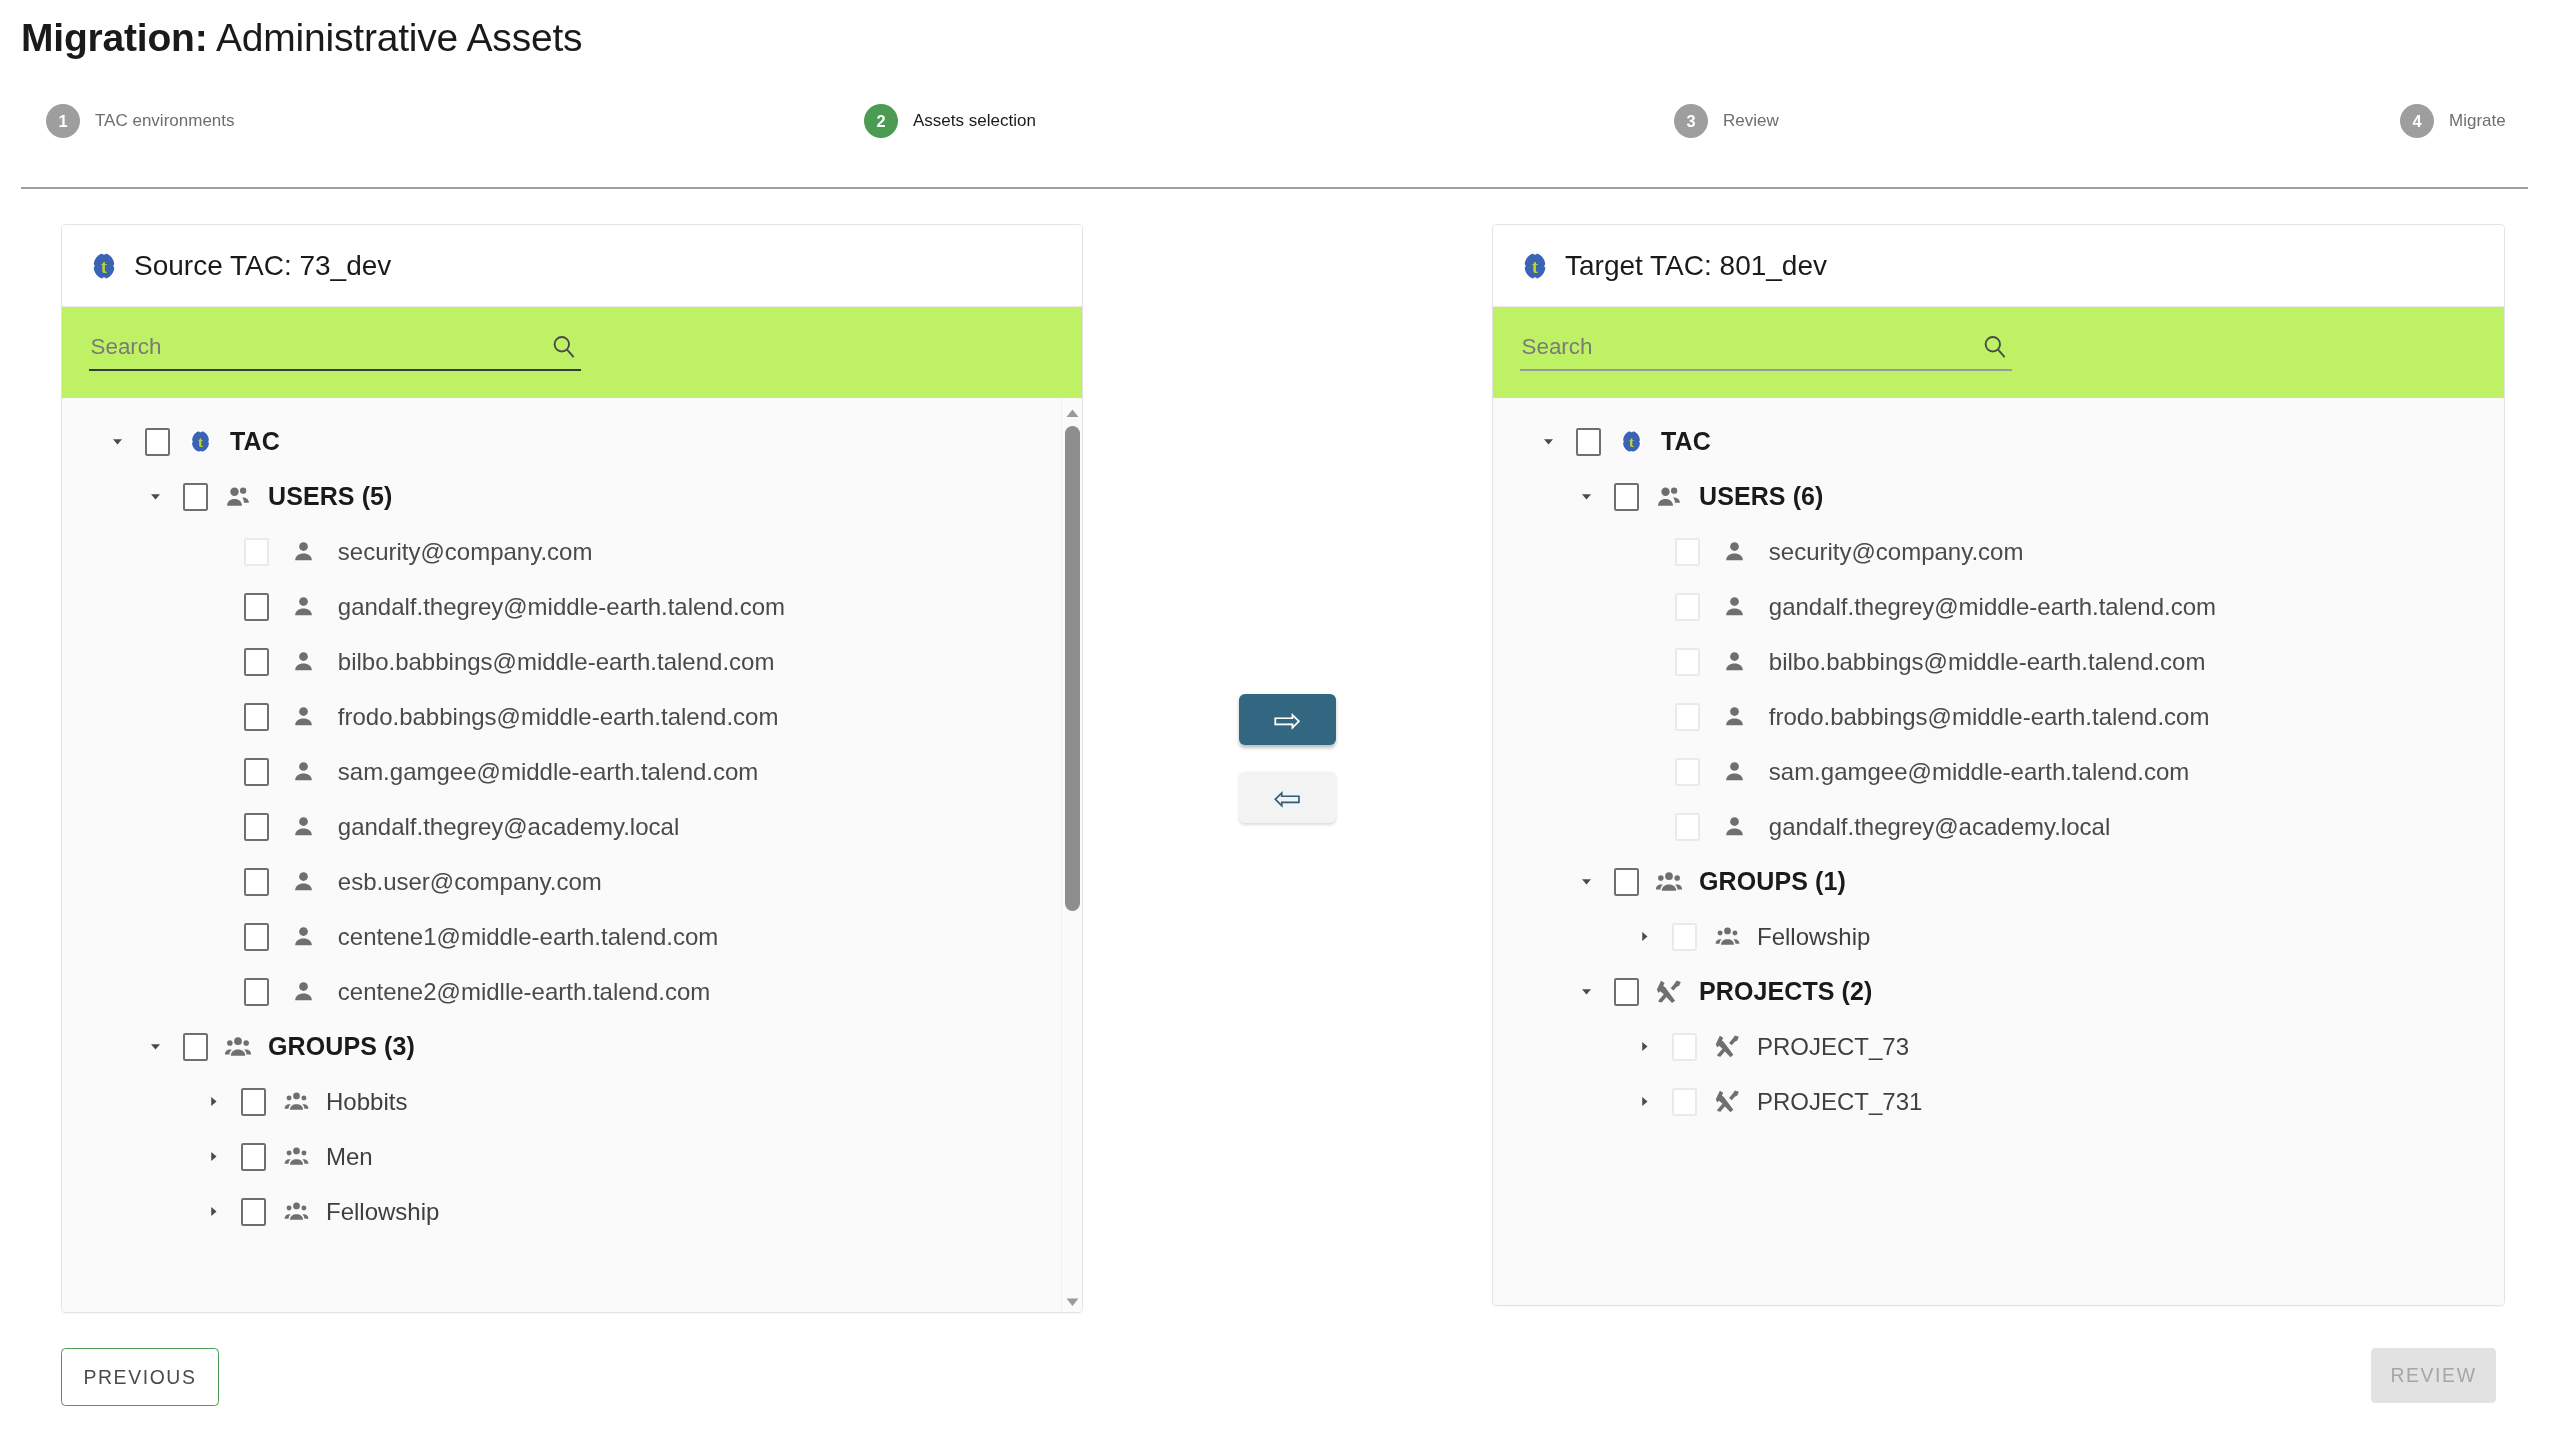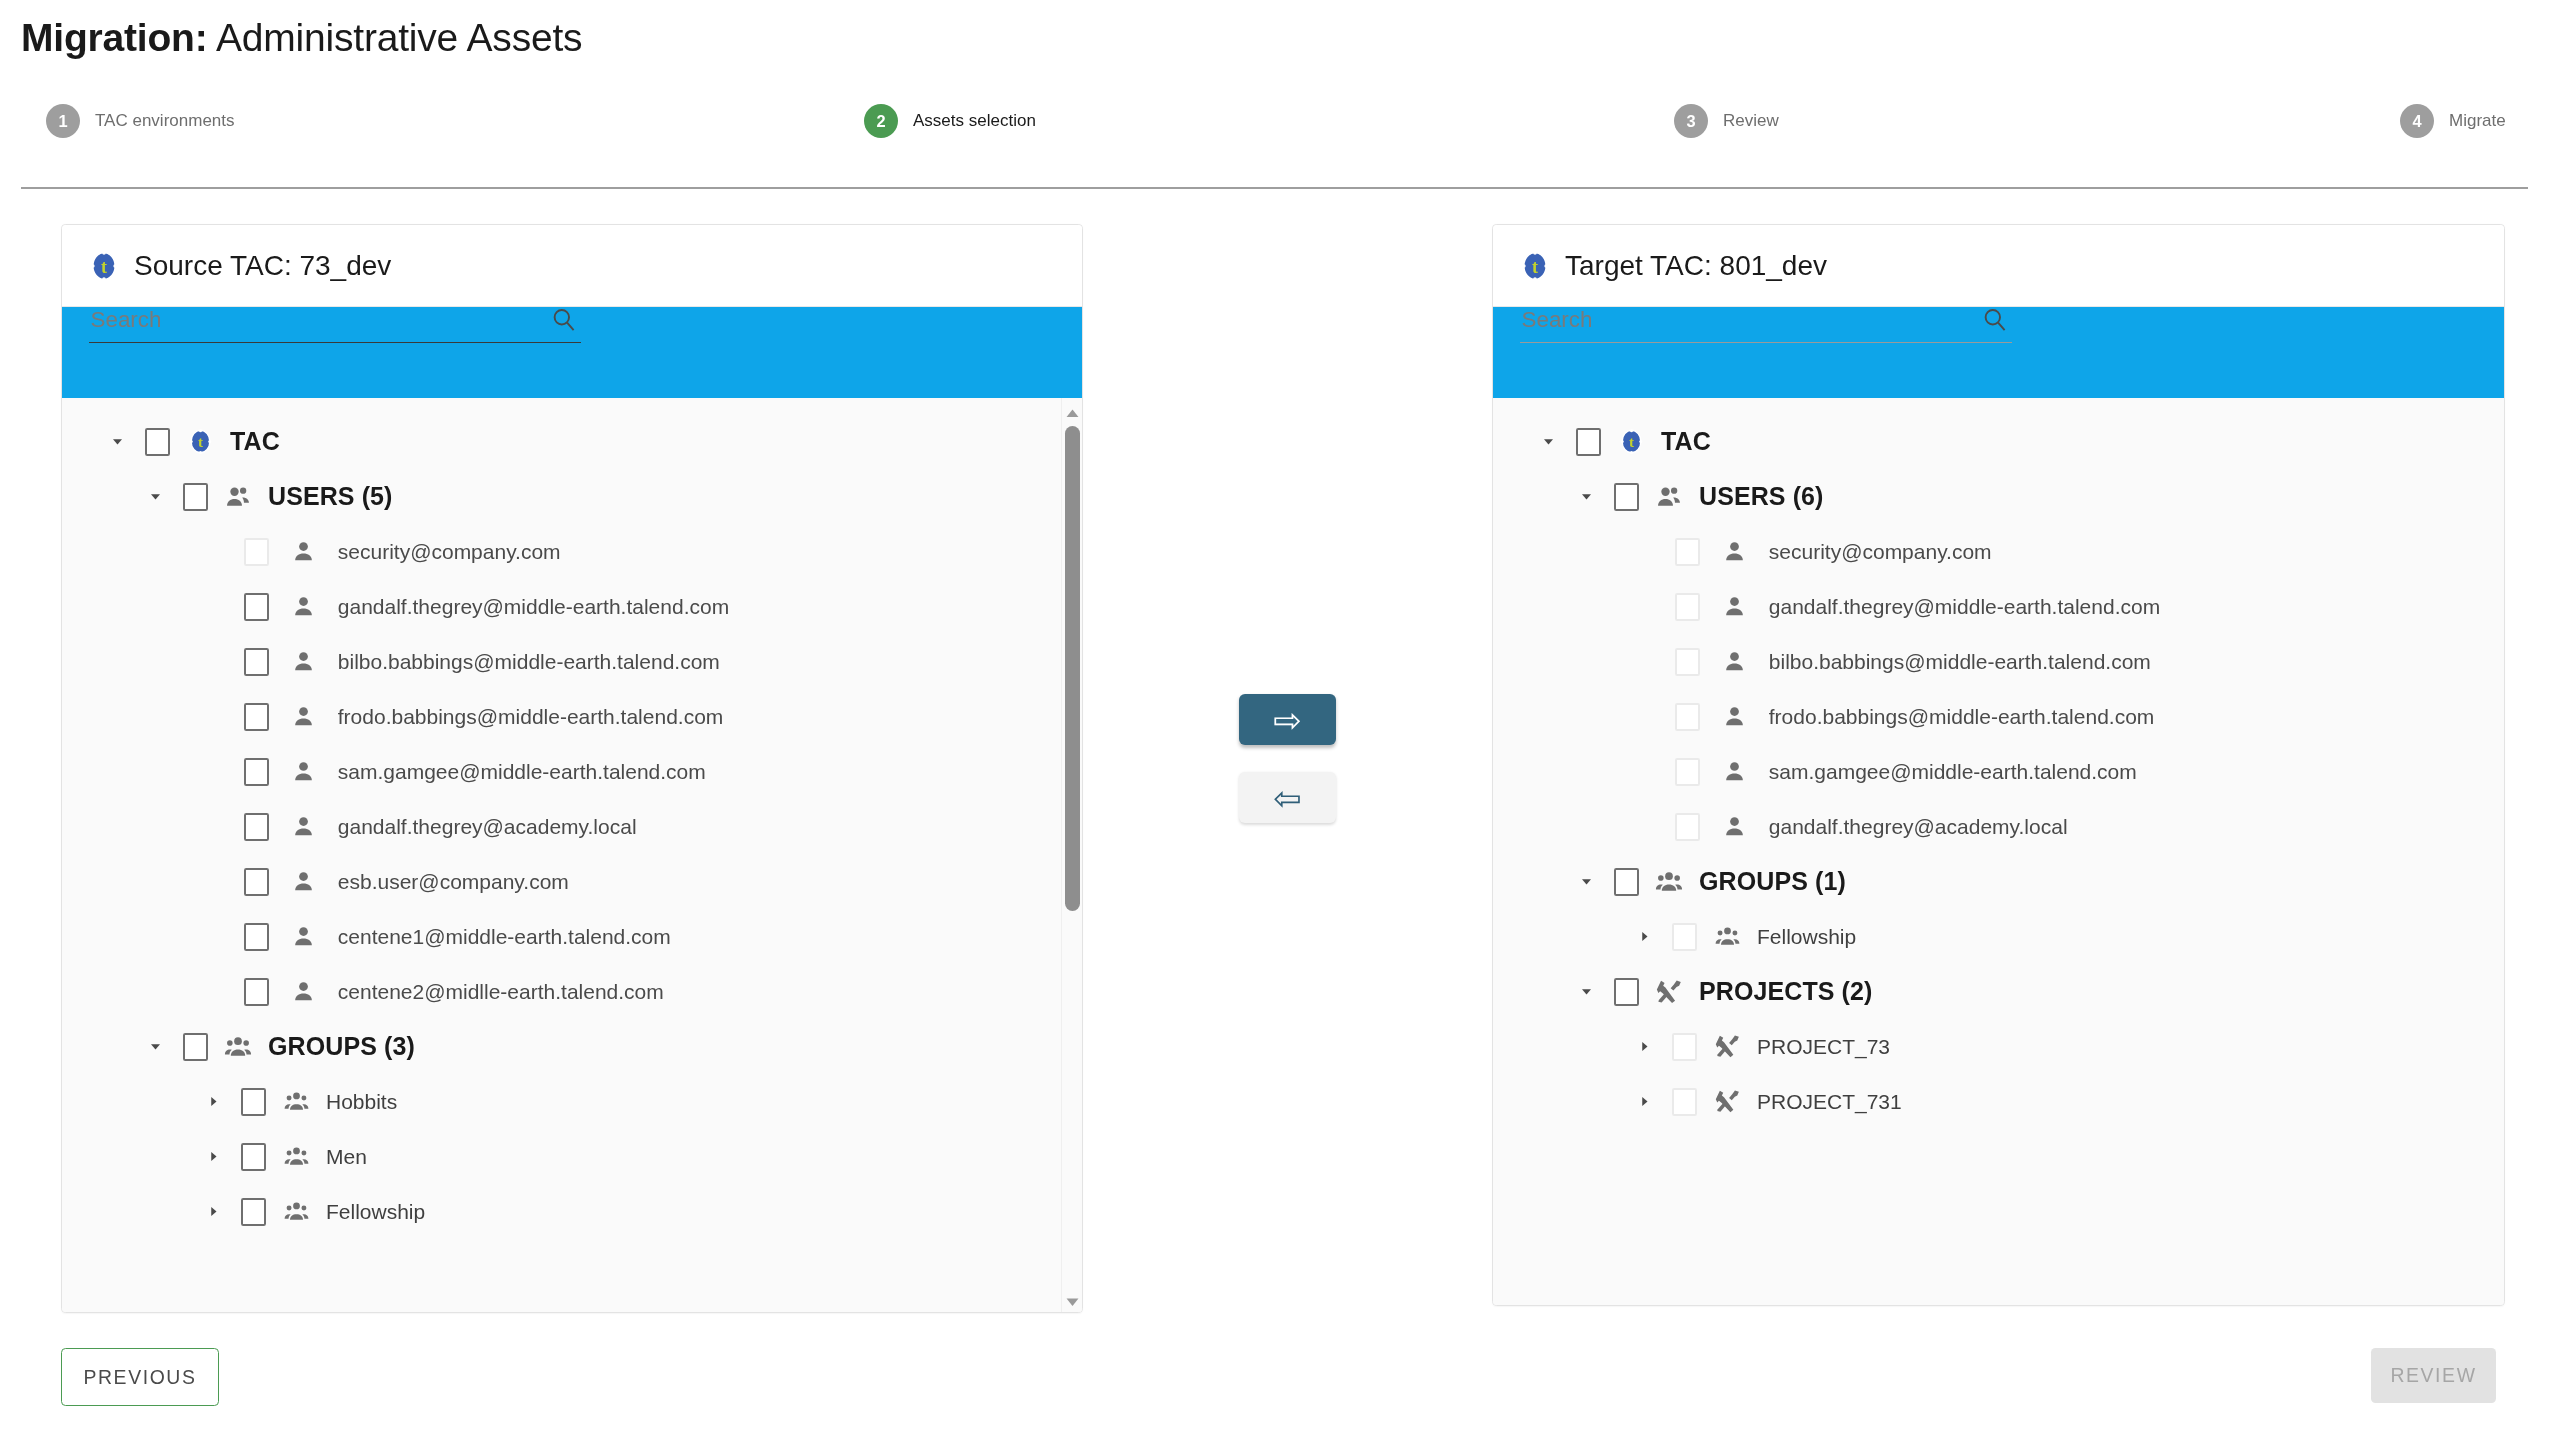--- a/index.html
+++ b/index.html
@@ -53,22 +53,22 @@
   .panel-head {
     height: 82px; background: #ffffff; border-bottom: 0.7px solid #e8e8e8;
     display: flex; align-items: center; padding-left: 27px; gap: 15px;
   }
   .panel-title { font-size: 28px; color: #1a1a1a; font-weight: 400; white-space: nowrap; }
 
   .talend-logo { width: 30px; height: 30px; flex: 0 0 auto; display:block; }
   .talend-logo-sm { width: 25px; height: 25px; flex: 0 0 auto; display:block; }
 
   .search-zone {
-    background: #0ea5e9; height: 91px; padding: 0 27px;
-    display: flex; align-items: flex-start;
+    background: #bef264; height: 91px; padding: 0 27px;
+    display: flex; align-items: center;
   }
   .search-box { position: relative; width: 492px; }
   .search-input {
     width: 100%; border: 0; background: transparent; outline: none;
     font-family: "Liberation Sans", sans-serif;
     font-size: 22.4px; color: #333; padding: 0 45px 10.4px 1.5px;
   }
   .search-input::placeholder { color: #7a7a7a; opacity: 1; }
   .search-underline { position: absolute; left: 0; right: 0; bottom: 0; height: 1.5px; }
   .src .search-underline { background: #3a3a3a; }
@@ -80,21 +80,21 @@
   .tree { padding: 16.4px 0 0 0; }
 
   .row { display: flex; align-items: center; height: 55px; }
   .caret { width: 25px; height: 25px; flex: 0 0 auto; display:flex; align-items:center; justify-content:center; }
   .cbox {
     width: 25px; height: 28px; border: 2.2px solid #6f6f6f; border-radius: 2.2px;
     background: #fff; flex: 0 0 auto;
   }
   .cbox.disabled { border-color: #eaeaea; }
   .ticon { width: 30px; height: 30px; flex: 0 0 auto; display: flex; align-items: center; justify-content: center; }
-  .rlabel { font-size: 21px; color: #4a4a4a; white-space: nowrap; }
+  .rlabel { font-size: 24px; color: #4a4a4a; white-space: nowrap; }
   .rlabel.bold { font-weight: 700; color: #1a1a1a; font-size: 25px; letter-spacing: 0.1px; }
   .rlabel.dark { color: #3f3f3f; }
   .ind1 { padding-left: 139px; }
   .ind2 { padding-left: 182px; }
   .gap-a { gap: 15px; }
   .gap-b { gap: 19.4px; }
 
   
   .scrollbar {
     position: absolute; right: 0; top: 0; width: 21px; height: 100%;

